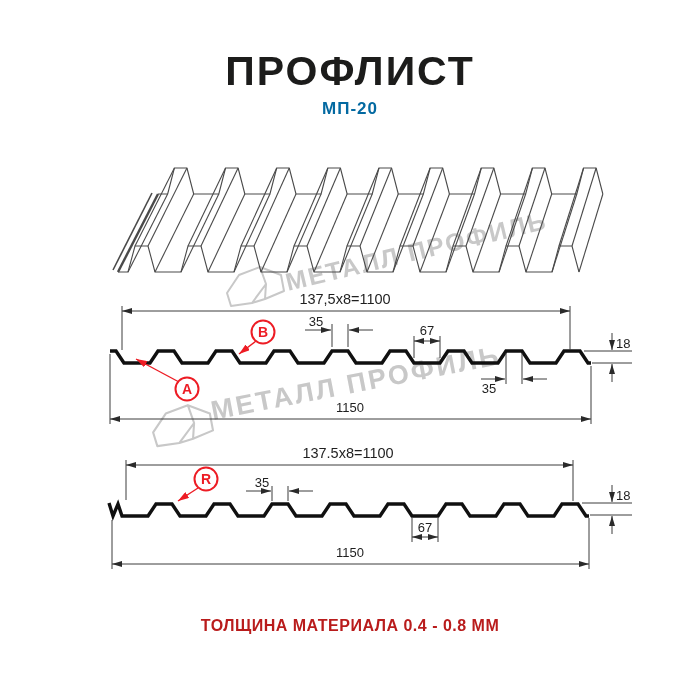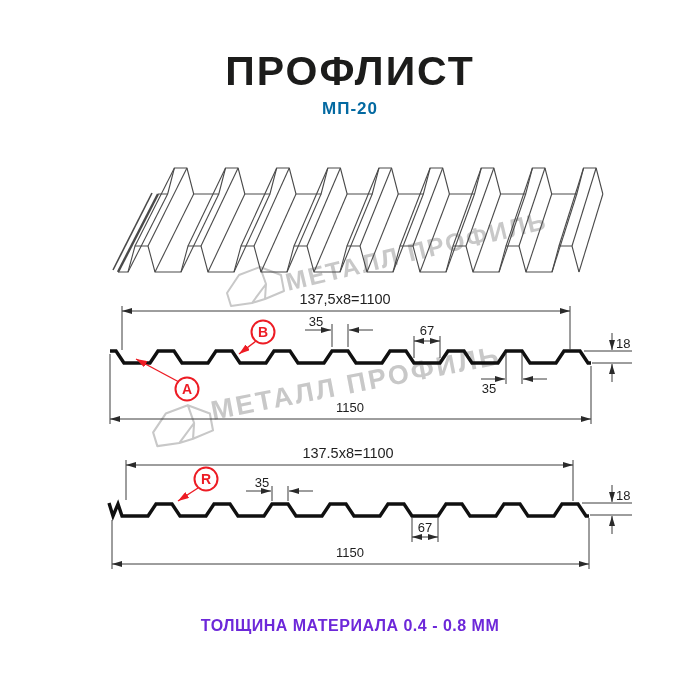--- a/index.html
+++ b/index.html
@@ -3,21 +3,21 @@
 <meta charset="utf-8">
 <style>
   html,body{margin:0;padding:0;background:#fff;}
   .page{position:relative;width:700px;height:700px;background:#ffffff;overflow:hidden;
         font-family:"Liberation Sans",sans-serif;}
   .title{position:absolute;top:48px;left:0;width:700px;text-align:center;
          font-size:41px;font-weight:700;letter-spacing:2px;color:#1c1c1b;}
   .subtitle{position:absolute;top:99px;left:0;width:700px;text-align:center;
          font-size:17px;font-weight:600;letter-spacing:1px;color:#0369a1;}
   .footer{position:absolute;top:617px;left:0;width:700px;text-align:center;
-         font-size:16px;font-weight:600;letter-spacing:.5px;color:#6d28d9;}
+         font-size:16px;font-weight:600;letter-spacing:.5px;color:#b91c1c;}
   svg{position:absolute;top:0;left:0;}
   .thin{stroke:#3d3d3d;stroke-width:1;fill:none;}
   .dimline{stroke:#3d3d3d;stroke-width:1;fill:none;}
   .profile{stroke:#101010;stroke-width:3.4;fill:none;stroke-linejoin:miter;}
   .dimtxt{font-family:"Liberation Sans",sans-serif;font-size:13px;fill:#1f1f1f;}
   .dimtxtbig{font-family:"Liberation Sans",sans-serif;font-size:14.5px;fill:#1f1f1f;}
   .redlbl{font-family:"Liberation Sans",sans-serif;font-size:14px;font-weight:700;fill:#ed1c24;}
   .redcirc{stroke:#ed1c24;stroke-width:2;fill:none;}
   .redline{stroke:#ed1c24;stroke-width:1.4;fill:none;}
   .wm{font-family:"Liberation Sans",sans-serif;font-weight:700;fill:#c8c8c8;}

